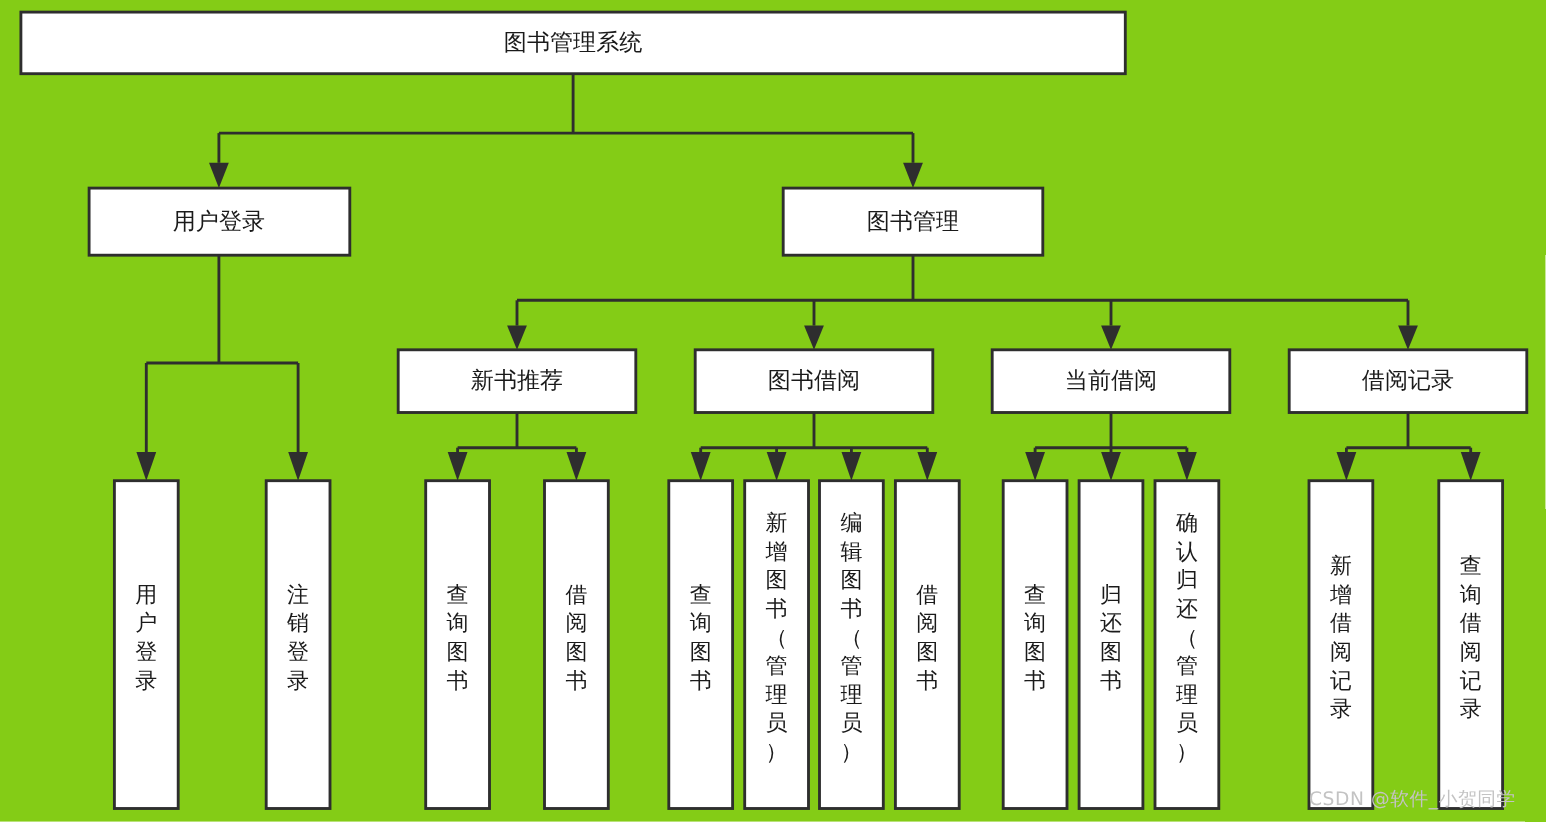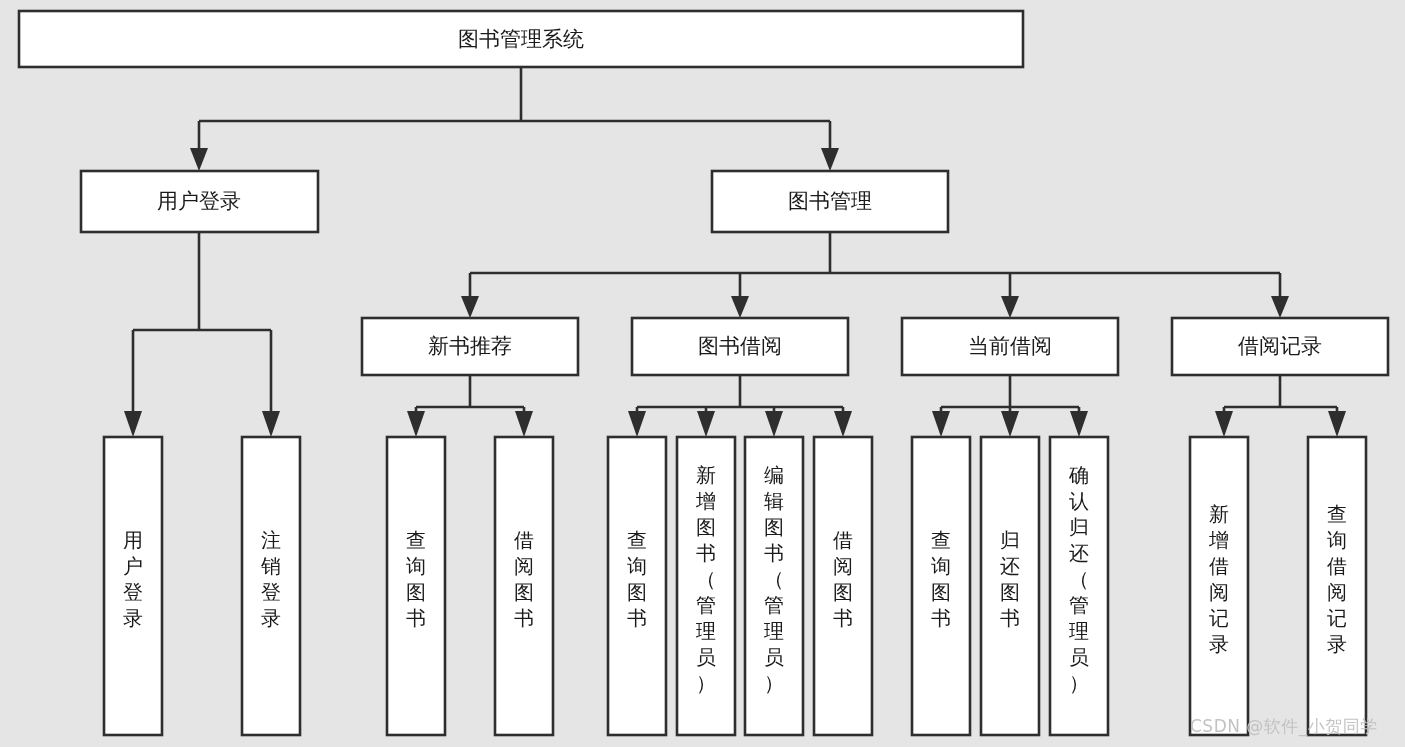--- a/index.html
+++ b/index.html
@@ -11,21 +11,21 @@
   body {
     width: 1405px;
     height: 747px;
     font-family: "DejaVu Sans", "Liberation Sans", sans-serif;
     overflow: hidden;
   }
   #diagram-root {
     position: relative;
     width: 1405px;
     height: 747px;
-    background: #e5e5e5;
+    background: #84cc16;
   }
   svg#flowchart {
     position: absolute;
     top: 0;
     left: 0;
     width: 1405px;
     height: 747px;
     display: block;
   }
   .node-box {

